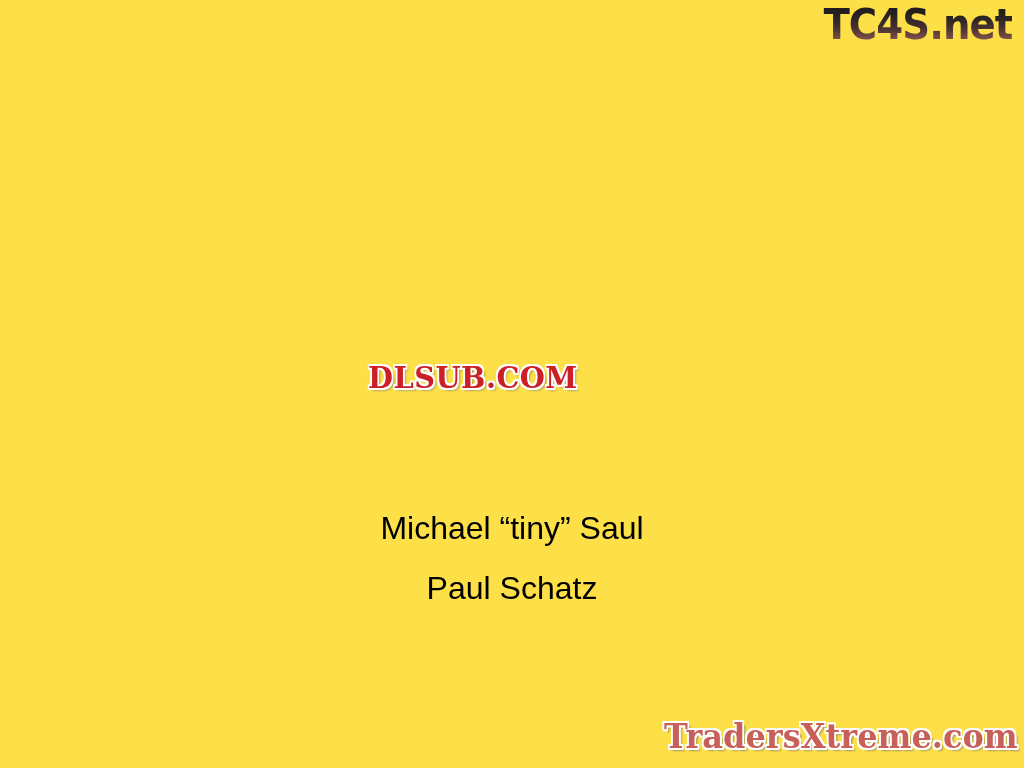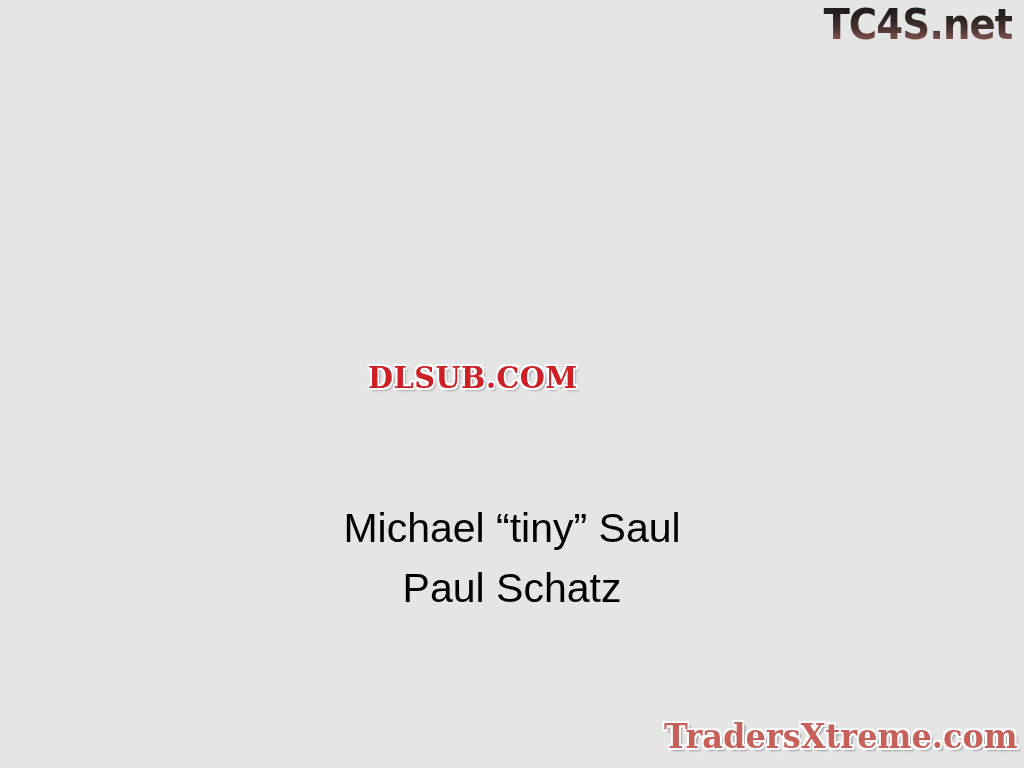--- a/index.html
+++ b/index.html
@@ -12,21 +12,21 @@
     height: 768px;
     background: #ffffff;
     font-family: "Liberation Sans", sans-serif;
     overflow: hidden;
   }
 
   #slide {
     position: relative;
     width: 1024px;
     height: 768px;
-    background: #e5e5e5;
+    background: #fde047;
   }
 
   
   .title-block {
     position: absolute;
     left: 0;
     top: 186px;
     width: 1024px;
     text-align: center;
     color: #000000;
@@ -47,21 +47,21 @@
 
   
   .authors-block {
     position: absolute;
     left: 0;
     top: 498px;
     width: 1024px;
     text-align: center;
     color: #000000;
     font-family: "Liberation Sans", sans-serif;
-    font-size: 41px;
+    font-size: 32px;
     font-weight: 400;
     line-height: 60px;
   }
   .author-line {
     display: block;
   }
 
   
   .wm-tc4s {
     position: absolute;

